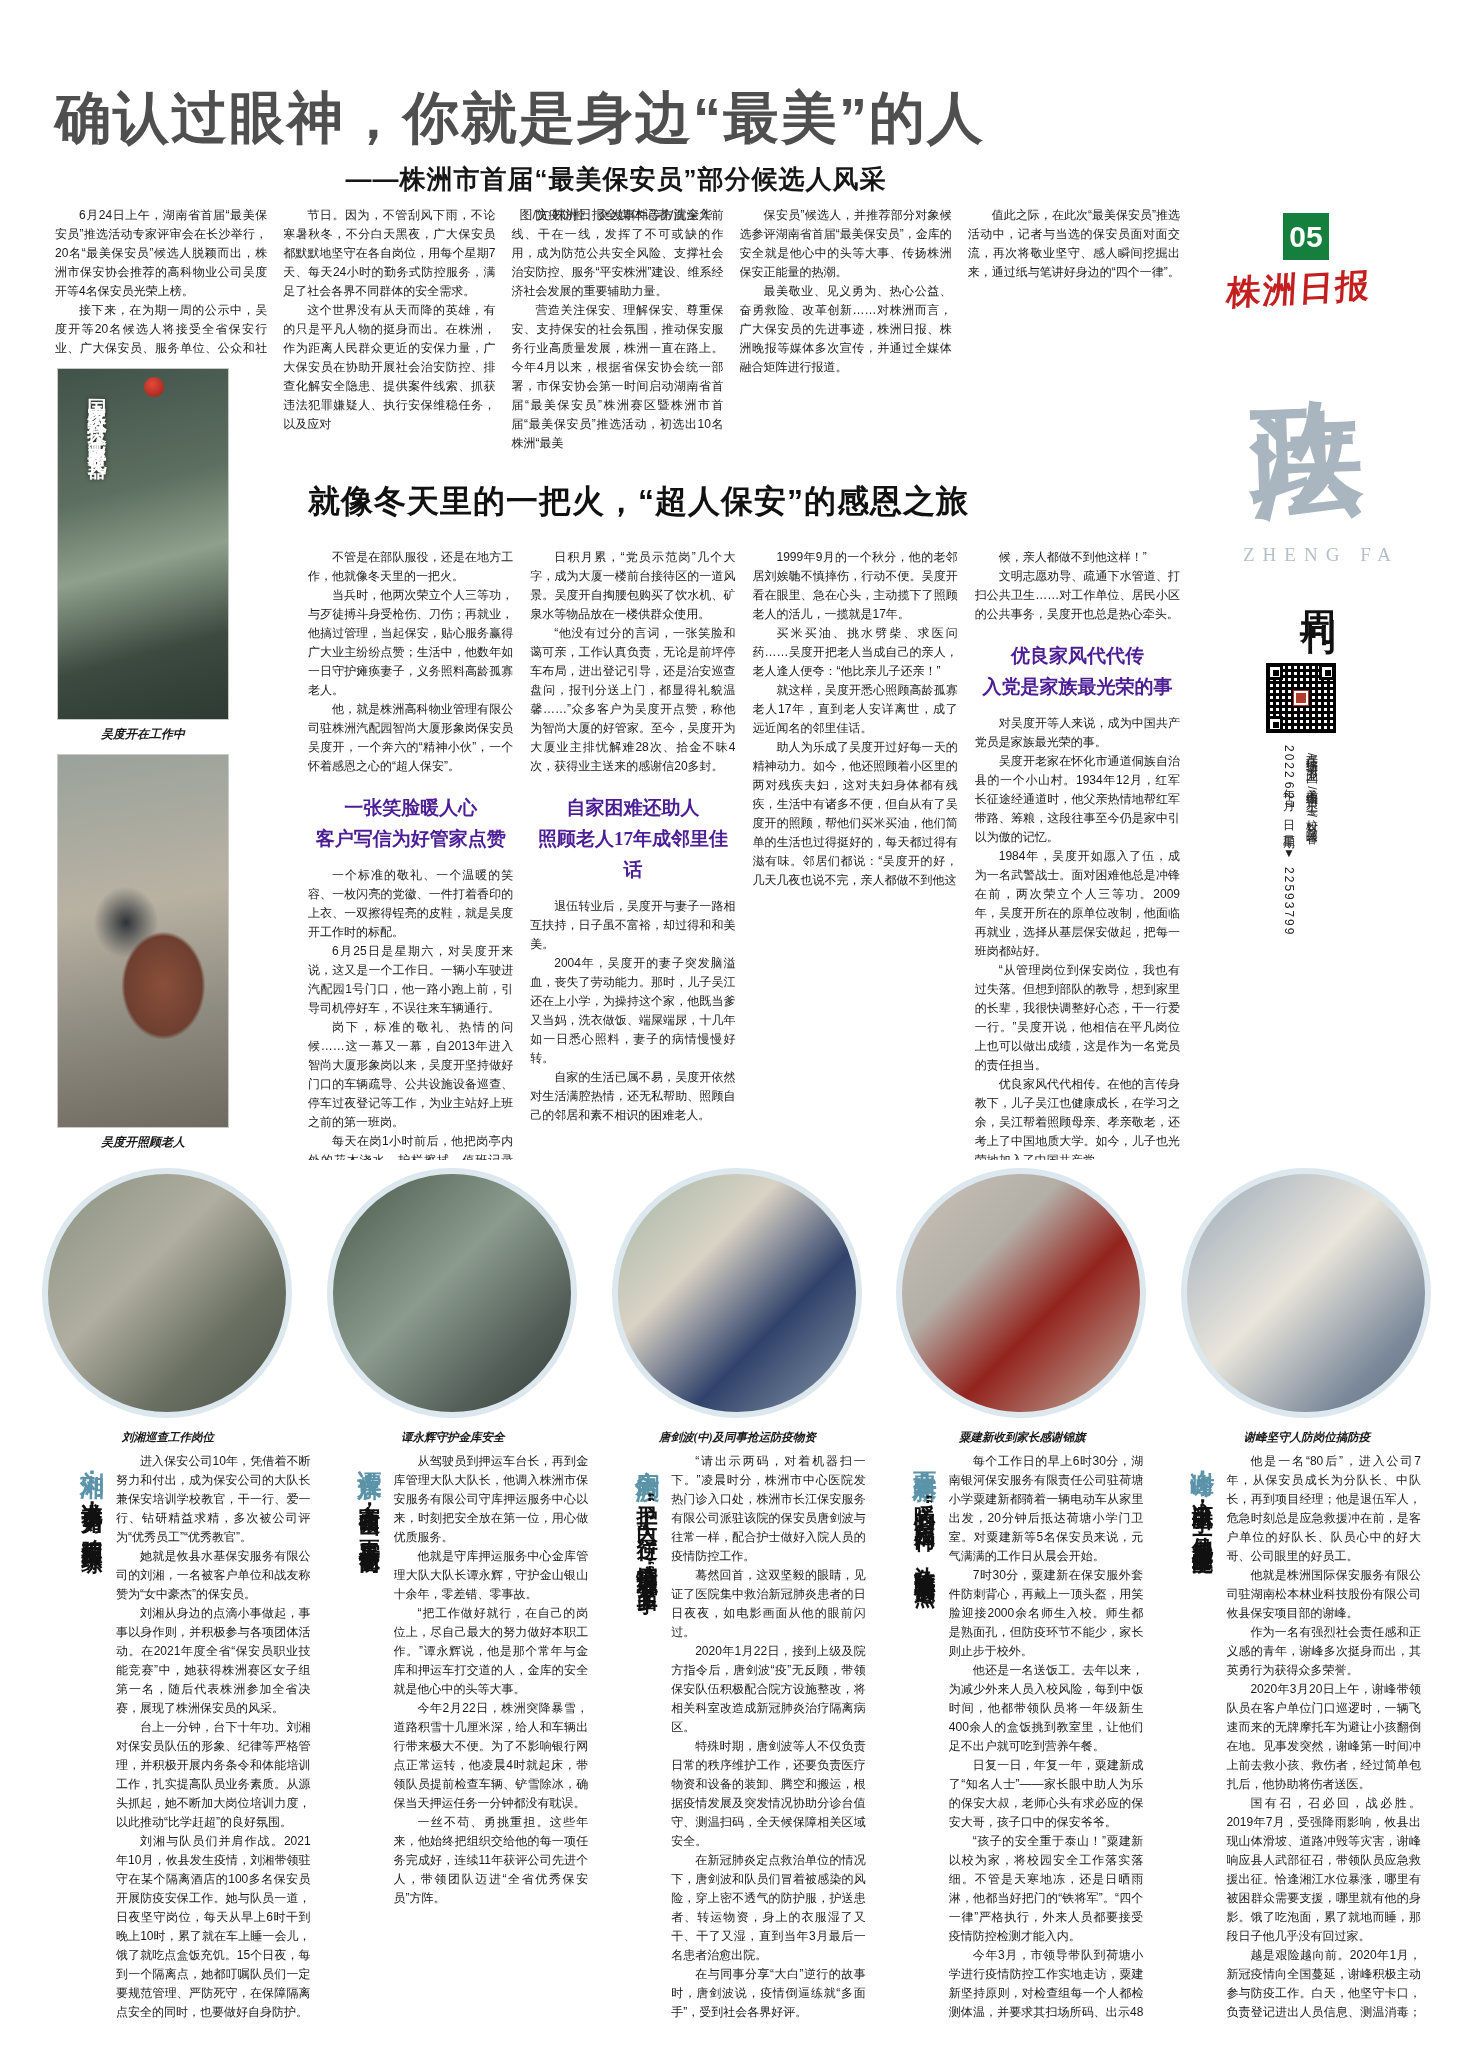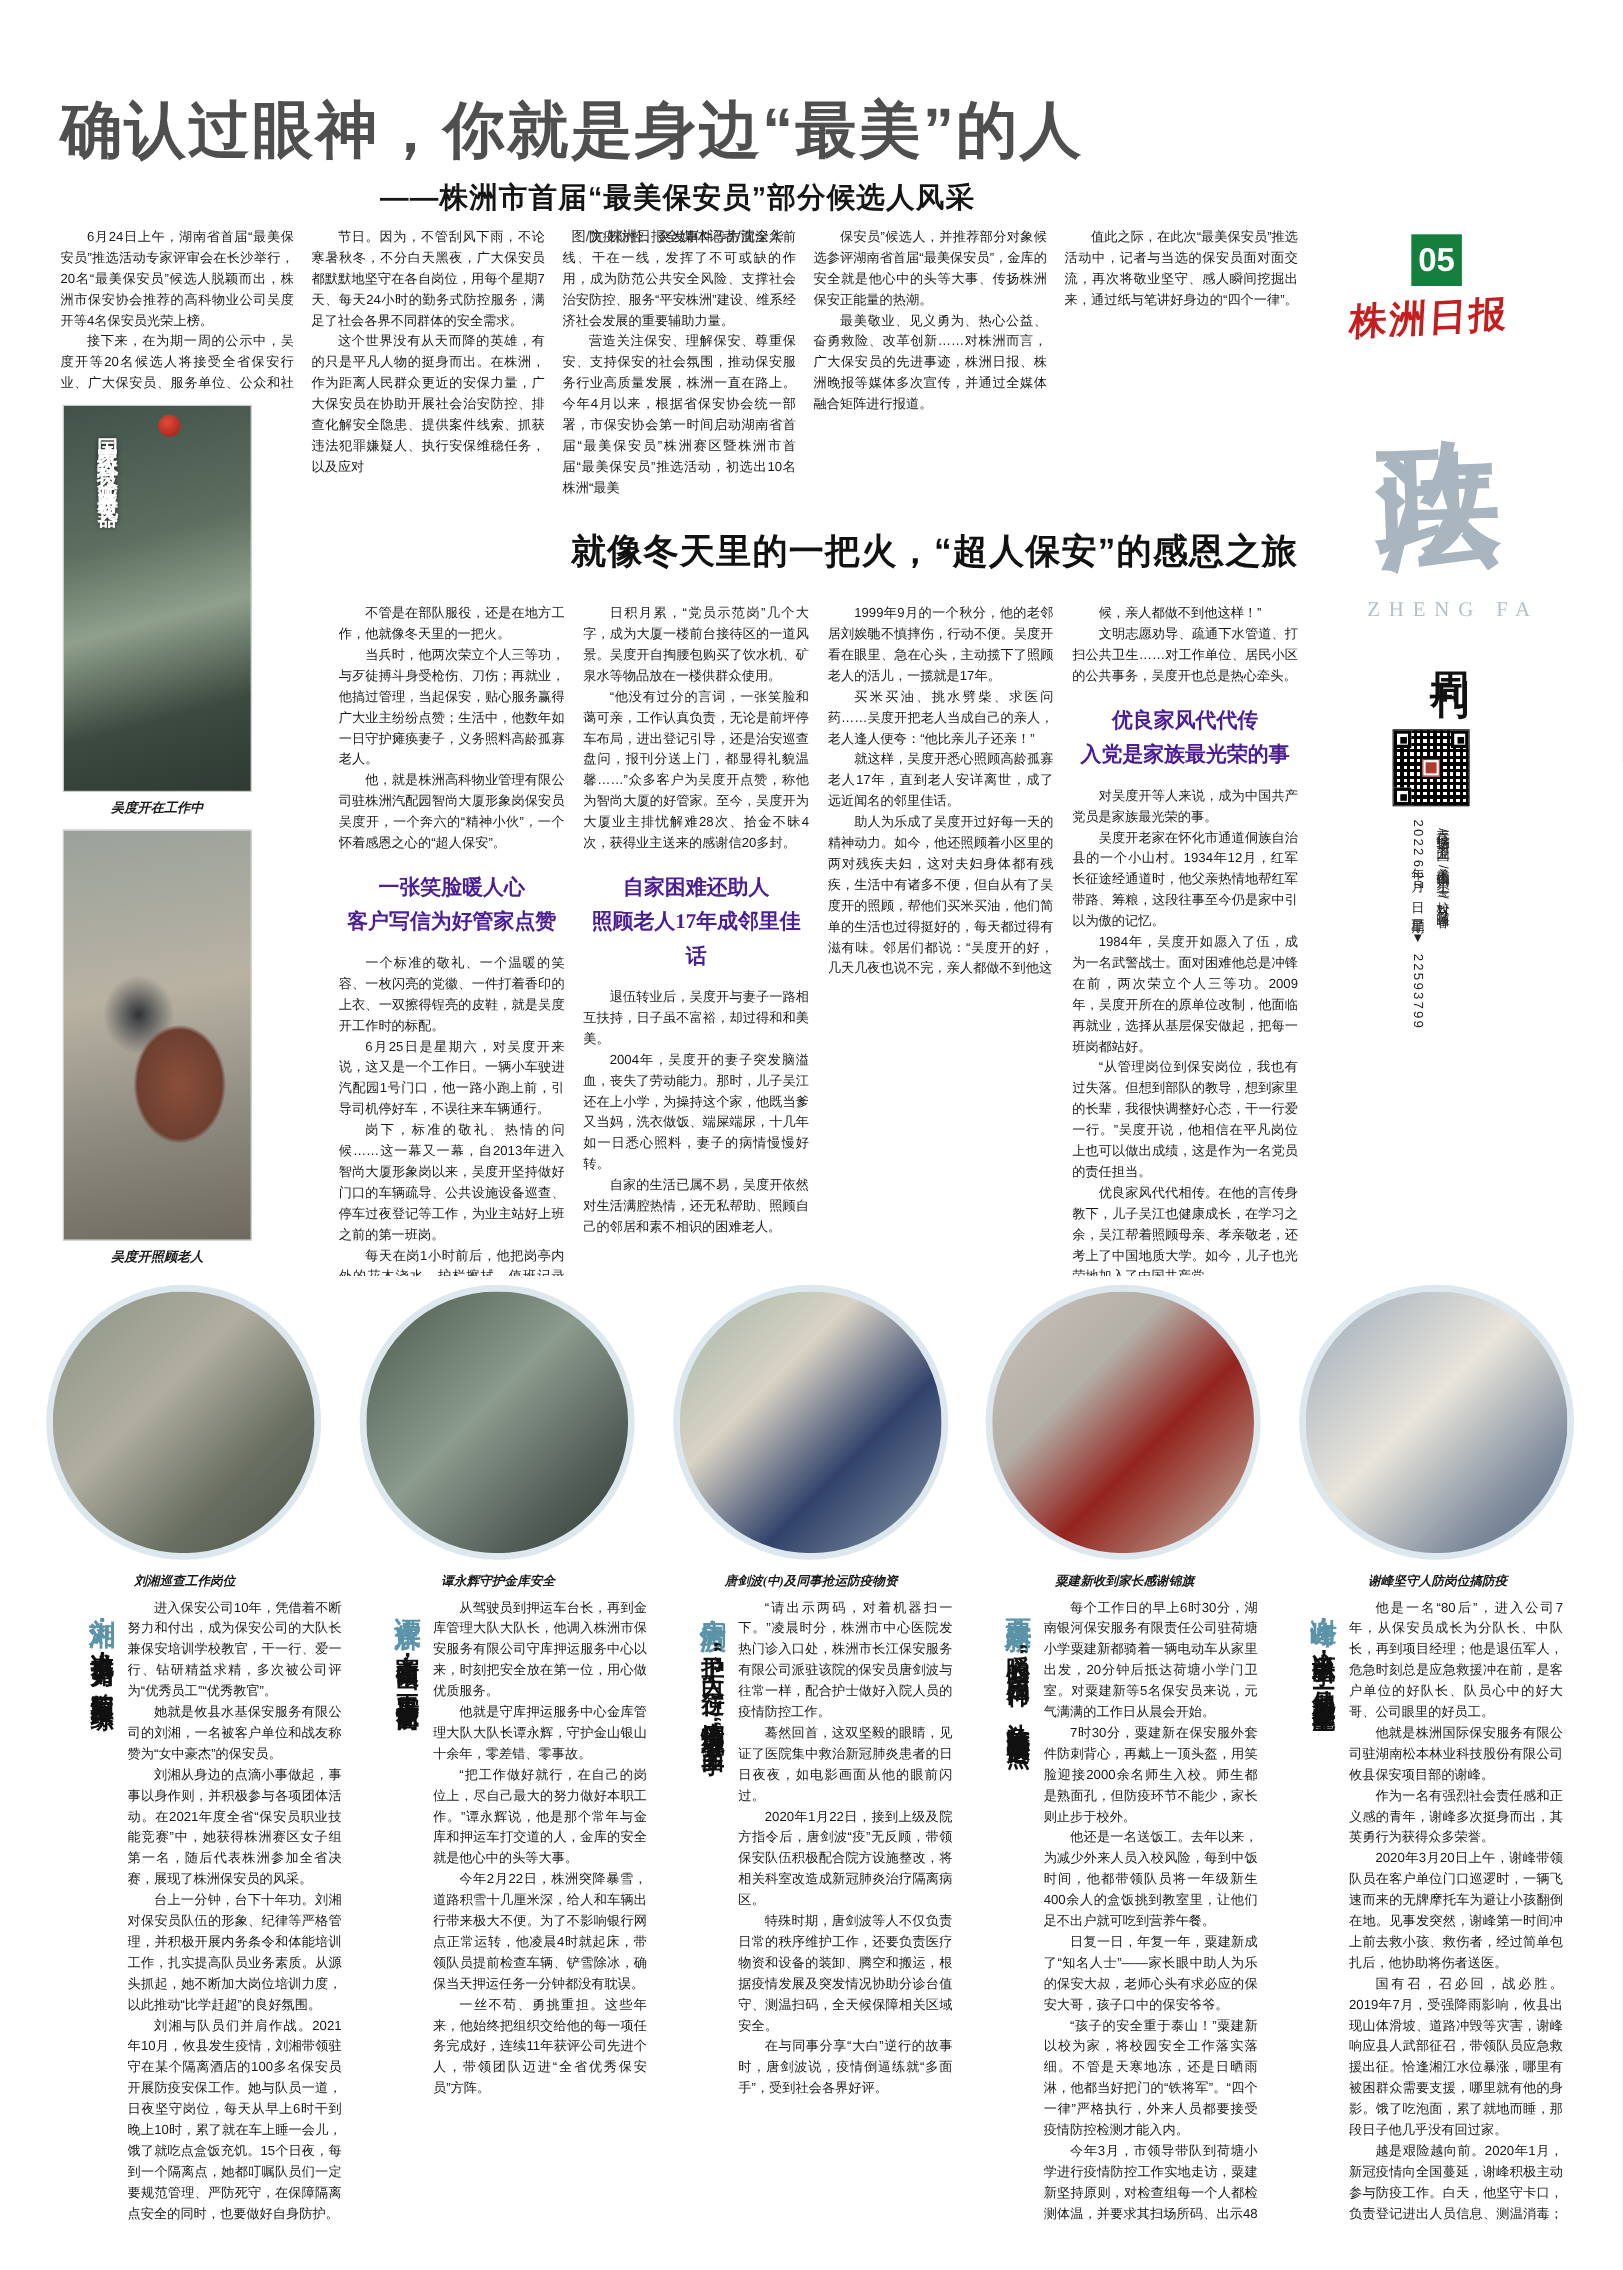--- a/index.html
+++ b/index.html
@@ -31,21 +31,21 @@
   .photo-overlay{position:absolute;left:26px;top:14px;writing-mode:vertical-rl;color:#fff;
       font-size:19px;letter-spacing:7px;font-weight:600;font-family:"Liberation Serif","DejaVu Serif",serif;
       text-shadow:0 0 4px rgba(0,0,0,.55);}
   .emblem{position:absolute;left:86px;top:8px;width:20px;height:20px;border-radius:50%;
       background:radial-gradient(circle at 40% 35%,#e04a3a,#9c1f15);}
   .photo-caption{font-size:12px;font-weight:700;font-style:italic;text-align:center;margin-top:6px;
       font-family:"Liberation Serif","DejaVu Serif",serif;}
 
   
   #feature{position:absolute;left:308px;top:480px;width:872px;}
-  .feature-title{font-size:32px;font-weight:900;color:#111;text-align:right;letter-spacing:1px;white-space:nowrap;}
+  .feature-title{font-size:32px;font-weight:900;color:#111;text-align:left;letter-spacing:1px;white-space:nowrap;}
   #feature-cols{display:flex;gap:17px;margin-top:24px;}
   .fcol{flex:1;height:612px;overflow:hidden;}
   .subhead{font-size:19px;font-weight:700;text-align:center;line-height:31px;margin:16px 0 12px 0;
       white-space:pre-line;font-family:"Liberation Serif","DejaVu Serif",serif;color:#4c1d95;}
 
   
   #circles{position:absolute;left:0;top:1168px;width:1475px;display:flex;justify-content:space-between;
       padding:0 42px;box-sizing:border-box;}
   .cfig{width:252px;}
   .circle{width:250px;height:250px;border-radius:50%;border:6px solid #dde7ee;box-sizing:border-box;}
@@ -222,20 +222,21 @@
           <p>一丝不苟、勇挑重担。这些年来，他始终把组织交给他的每一项任务完成好，连续11年获评公司先进个人，带领团队迈进“全省优秀保安员”方阵。</p>
         </div>
       </article>
       <article class="profile">
         <div class="ptitle"><span class="pname">唐剑波：</span><span>护卫“大白”逆行，疫情倒逼练就“多面手”</span></div>
         <div class="pbody">
           <p>“请出示两码，对着机器扫一下。”凌晨时分，株洲市中心医院发热门诊入口处，株洲市长江保安服务有限公司派驻该院的保安员唐剑波与往常一样，配合护士做好入院人员的疫情防控工作。</p>
           <p>蓦然回首，这双坚毅的眼睛，见证了医院集中救治新冠肺炎患者的日日夜夜，如电影画面从他的眼前闪过。</p>
           <p>2020年1月22日，接到上级及院方指令后，唐剑波“疫”无反顾，带领保安队伍积极配合院方设施整改，将相关科室改造成新冠肺炎治疗隔离病区。</p>
           <p>特殊时期，唐剑波等人不仅负责日常的秩序维护工作，还要负责医疗物资和设备的装卸、腾空和搬运，根据疫情发展及突发情况协助分诊台值守、测温扫码，全天候保障相关区域安全。</p>
+          <p>在新冠肺炎定点救治单位的情况下，唐剑波和队员们冒着被感染的风险，穿上密不透气的防护服，护送患者、转运物资，身上的衣服湿了又干、干了又湿，直到当年3月最后一名患者治愈出院。</p>
           <p>在与同事分享“大白”逆行的故事时，唐剑波说，疫情倒逼练就“多面手”，受到社会各界好评。</p>
         </div>
       </article>
       <article class="profile">
         <div class="ptitle"><span class="pname">粟建新：</span><span>暖心的“校园门神”，让危险隐患离孩子远一点</span></div>
         <div class="pbody">
           <p>每个工作日的早上6时30分，湖南银河保安服务有限责任公司驻荷塘小学粟建新都骑着一辆电动车从家里出发，20分钟后抵达荷塘小学门卫室。对粟建新等5名保安员来说，元气满满的工作日从晨会开始。</p>
           <p>7时30分，粟建新在保安服外套件防刺背心，再戴上一顶头盔，用笑脸迎接2000余名师生入校。师生都是熟面孔，但防疫环节不能少，家长则止步于校外。</p>
           <p>他还是一名送饭工。去年以来，为减少外来人员入校风险，每到中饭时间，他都带领队员将一年级新生400余人的盒饭挑到教室里，让他们足不出户就可吃到营养午餐。</p>
           <p>日复一日，年复一年，粟建新成了“知名人士”——家长眼中助人为乐的保安大叔，老师心头有求必应的保安大哥，孩子口中的保安爷爷。</p>

